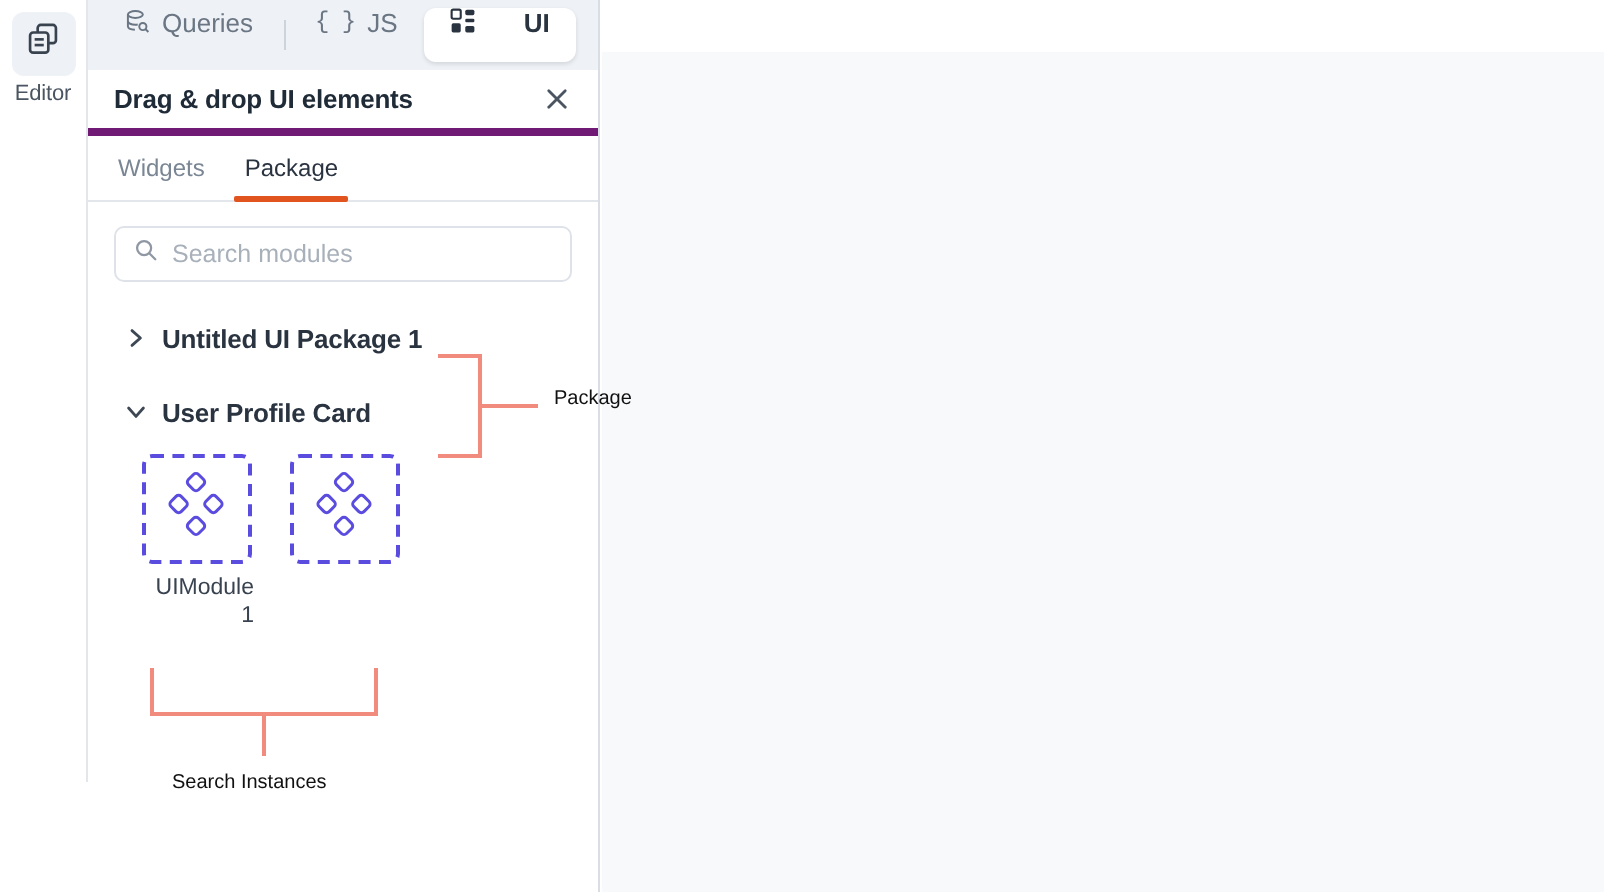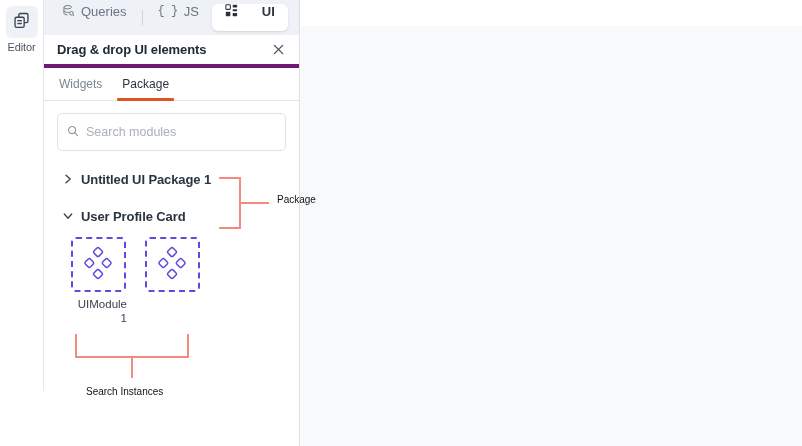--- a/index.html
+++ b/index.html
@@ -149,21 +149,21 @@
   }
 
   
   .panel-body {
     flex: 1 1 auto;
     padding: 12px 13px 0 13px;
     position: relative;
   }
 
   .search {
-    height: 38px;
+    height: 28px;
     border: 1px solid #dfe3e9;
     border-radius: 5px;
     display: flex;
     align-items: center;
     gap: 7px;
     padding: 0 9px;
   }
   .search-ph {
     font-size: 12.5px;
     color: #a8b0ba;

